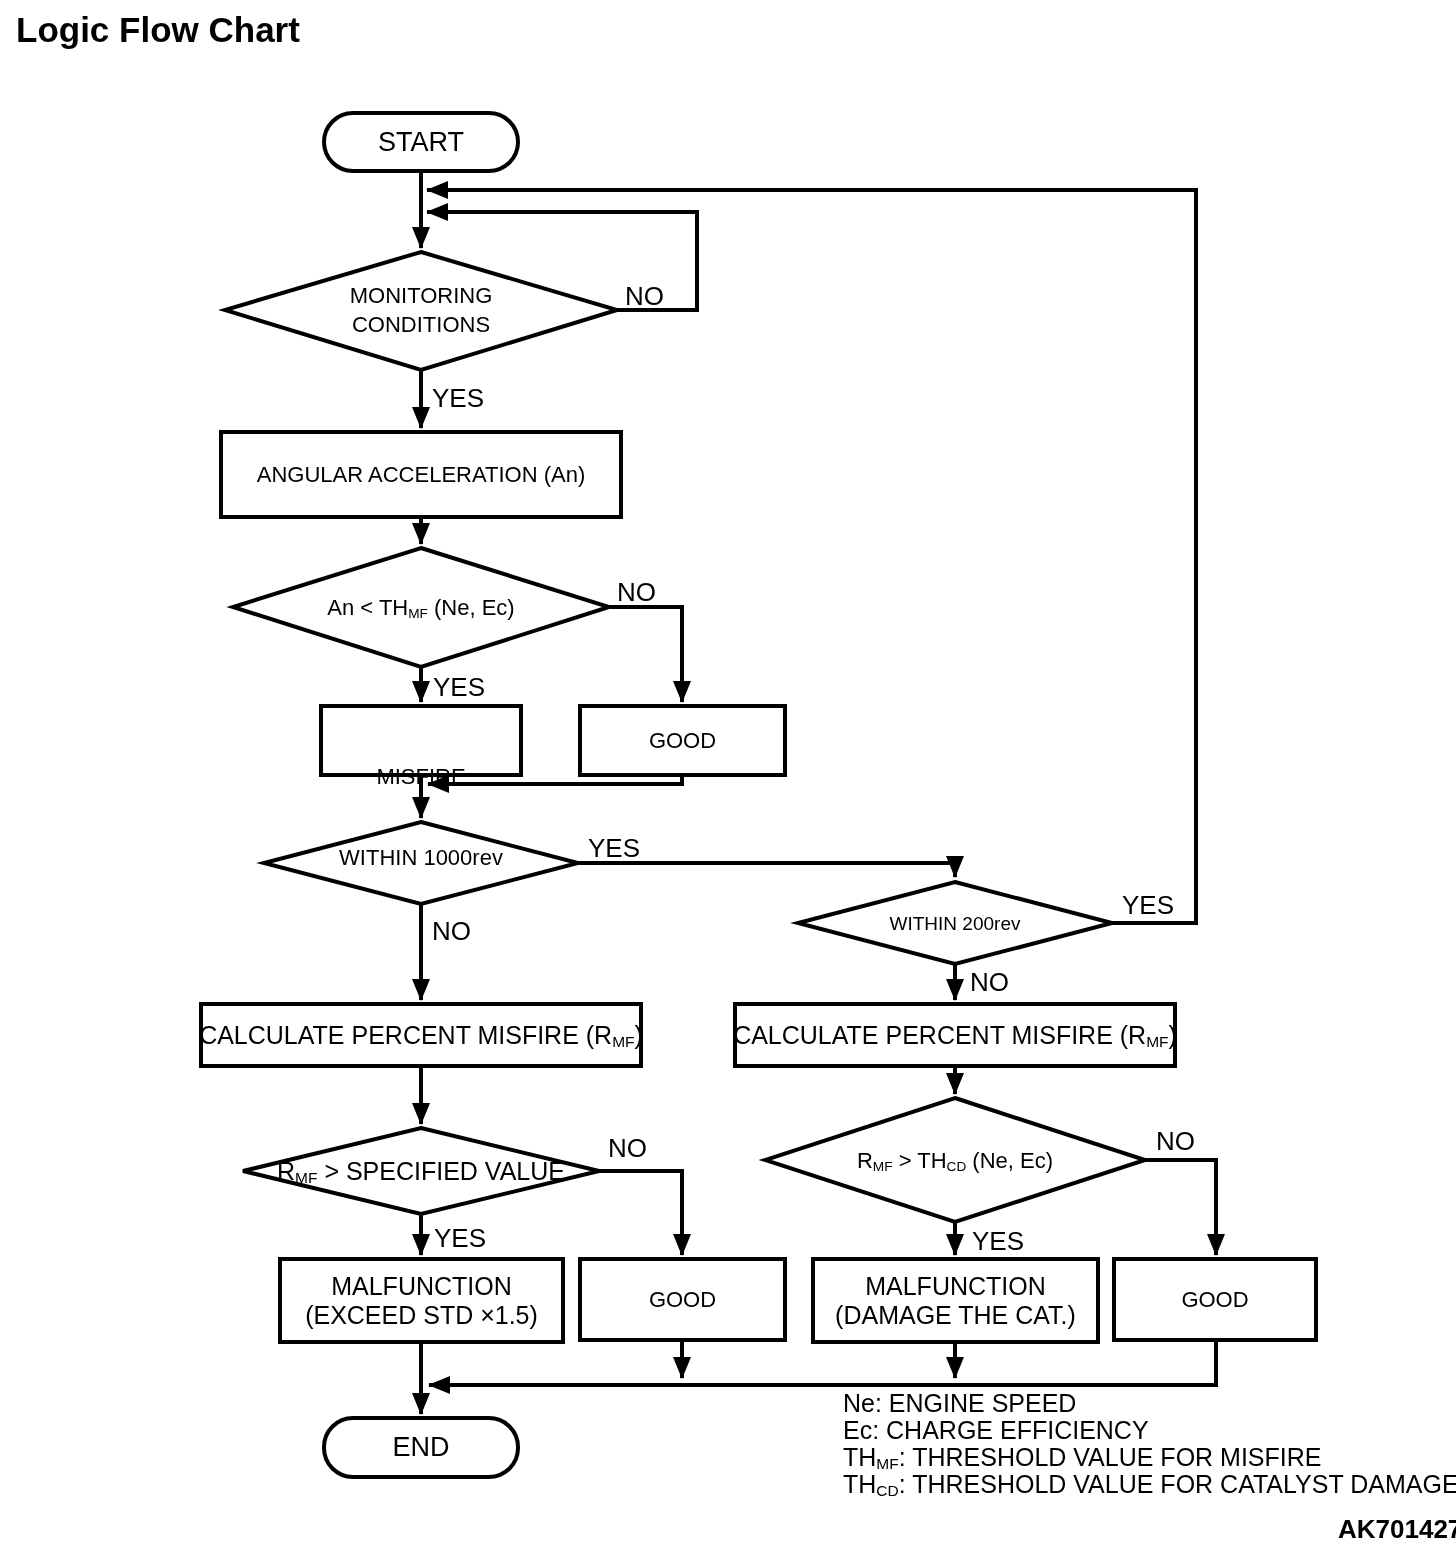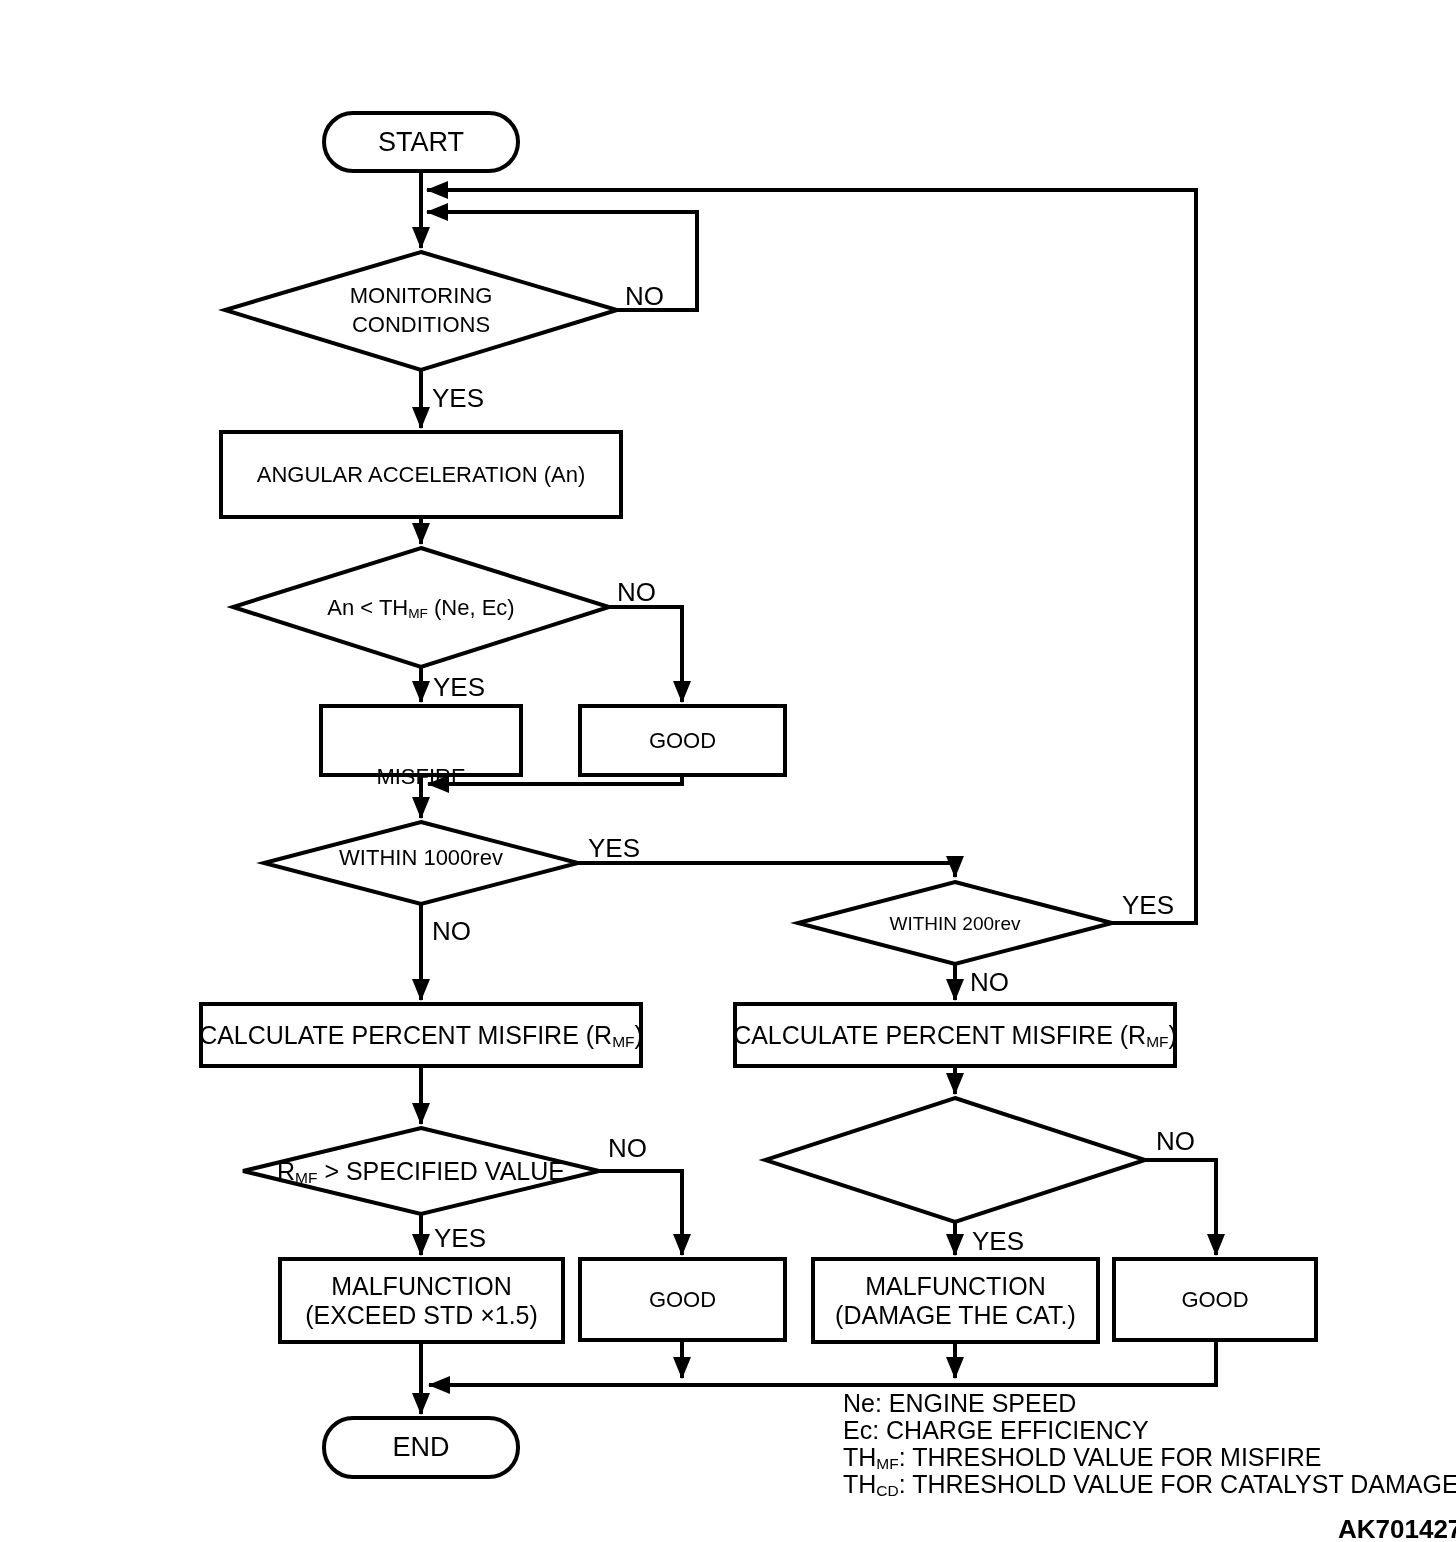--- a/index.html
+++ b/index.html
@@ -14,20 +14,21 @@
   .legend{position:absolute;left:843px;top:1390px;font-size:25px;line-height:27px;white-space:nowrap;}
   .figcode{position:absolute;left:1338px;top:1514px;font-size:26px;font-weight:bold;}
   .sb{font-size:0.62em;vertical-align:baseline;position:relative;top:3px;}
   sub.sb{line-height:0;}
 </style>
 </head>
 <body>
 
 <div class="stage">
 
+  <div class="title">Logic Flow Chart</div>
 
   <svg class="wires" width="1456" height="1542" viewBox="0 0 1456 1542">
     <defs>
       <marker id="ah" orient="auto" markerUnits="userSpaceOnUse" markerWidth="24" markerHeight="20" refX="21" refY="9">
         <path d="M0,0 L22,9 L0,18 Z" fill="#000"></path>
       </marker>
     </defs>
 
     <g stroke="#000" stroke-width="4" fill="none">
       <path d="M421,171 V248" marker-end="url(#ah)"></path>
@@ -121,20 +122,25 @@
       <span>CALCULATE PERCENT MISFIRE (R</span><sub class="sb">MF</sub><span>)</span>
     </span>
   </div>
 
   <div class="node" style="left:243px;top:1128px;width:356px;height:86px;font-size:25px;">
     <span>
       <span>R</span><sub class="sb">MF</sub><span> &gt; SPECIFIED VALUE</span>
     </span>
   </div>
 
+  <div class="node" style="left:765px;top:1098px;width:380px;height:124px;">
+    <span>
+      <span>R</span><sub class="sb">MF</sub><span> &gt; TH</span><sub class="sb">CD</sub><span> (Ne, Ec)</span>
+    </span>
+  </div>
 
   <div class="node" style="left:280px;top:1259px;width:283px;height:83px;font-size:25px;">
     <span>MALFUNCTION</span>
     <span>(EXCEED STD ×1.5)</span>
   </div>
 
   <div class="node" style="left:580px;top:1259px;width:205px;height:81px;">
     <span>GOOD</span>
   </div>
 

